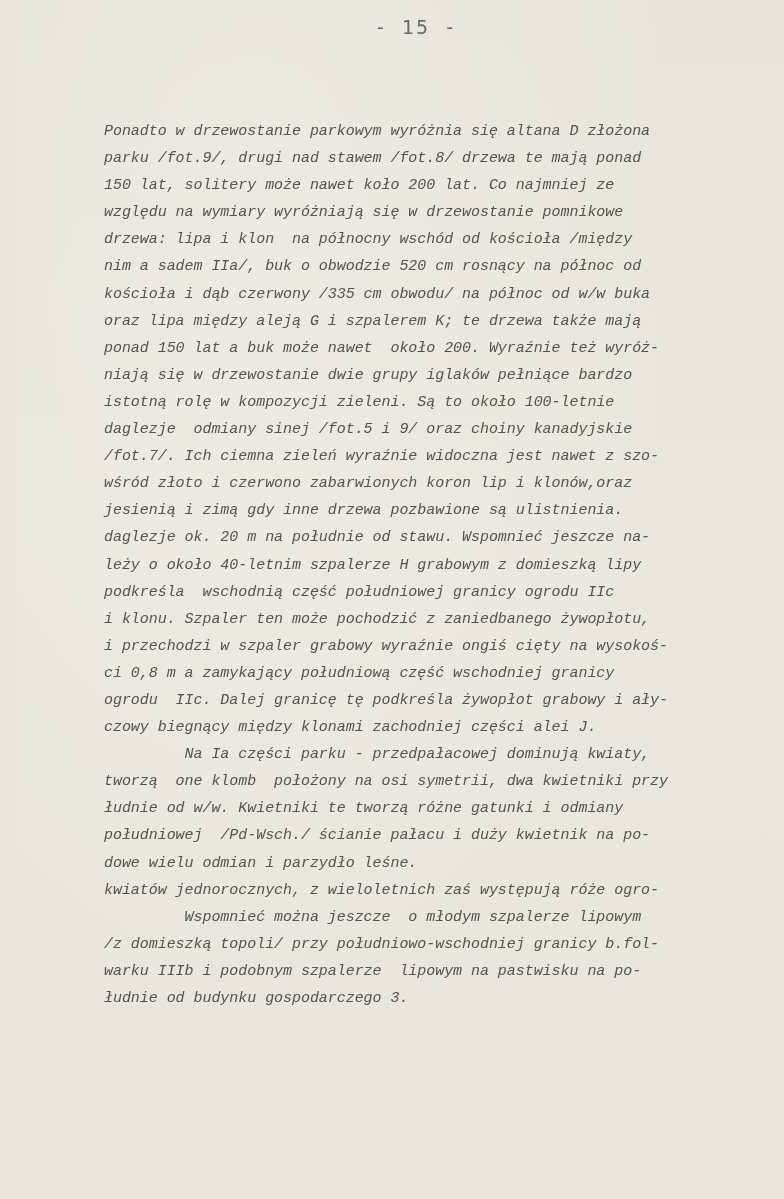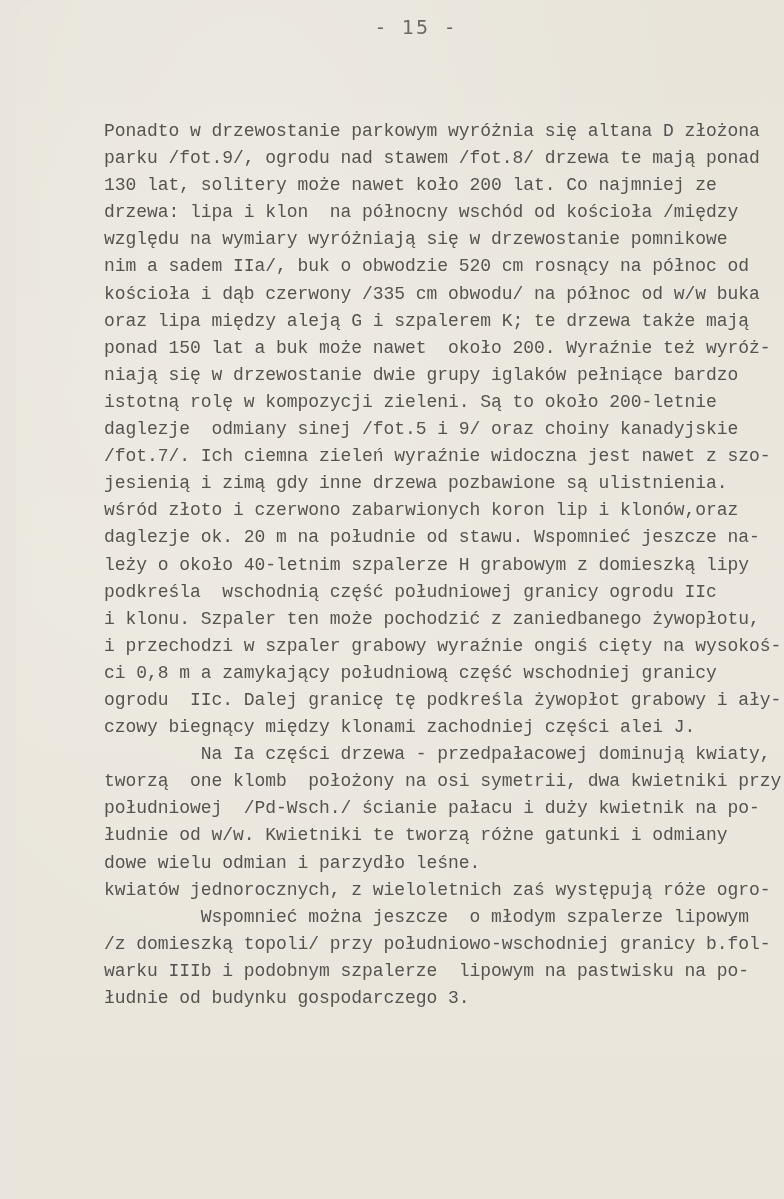--- a/index.html
+++ b/index.html
@@ -41,60 +41,61 @@
     .body-text {
       position: absolute;
       left: 88px;
       top: 118px;
       width: 680px;
     }
     .line {
       display: block;
       height: 27.1px;
       line-height: 27.1px;
-      font-size: 18px;
+      font-size: 15px;
       white-space: pre;
       letter-spacing: -0.05px;
       color: #55534f;
+      font-style: italic;
     }
   </style>
 </head>
 <body>
 
 <div class="page">
   <div class="page-number">-  15  -</div>
 
   <div class="body-text">
     <span class="line">Ponadto w drzewostanie parkowym wyróżnia się altana D złożona</span>
-    <span class="line">parku /fot.9/, ogrodu nad stawem /fot.8/ drzewa te mają ponad</span>
-    <span class="line">130 lat, solitery może nawet koło 200 lat. Co najmniej ze</span>
+    <span class="line">parku /fot.9/, drugi nad stawem /fot.8/ drzewa te mają ponad</span>
+    <span class="line">150 lat, solitery może nawet koło 200 lat. Co najmniej ze</span>
+    <span class="line">względu na wymiary wyróżniają się w drzewostanie pomnikowe</span>
     <span class="line">drzewa: lipa i klon  na północny wschód od kościoła /między</span>
-    <span class="line">względu na wymiary wyróżniają się w drzewostanie pomnikowe</span>
     <span class="line">nim a sadem IIa/, buk o obwodzie 520 cm rosnący na północ od</span>
     <span class="line">kościoła i dąb czerwony /335 cm obwodu/ na północ od w/w buka</span>
     <span class="line">oraz lipa między aleją G i szpalerem K; te drzewa także mają</span>
     <span class="line">ponad 150 lat a buk może nawet  około 200. Wyraźnie też wyróż-</span>
     <span class="line">niają się w drzewostanie dwie grupy iglaków pełniące bardzo</span>
-    <span class="line">istotną rolę w kompozycji zieleni. Są to około 200-letnie</span>
+    <span class="line">istotną rolę w kompozycji zieleni. Są to około 100-letnie</span>
     <span class="line">daglezje  odmiany sinej /fot.5 i 9/ oraz choiny kanadyjskie</span>
     <span class="line">/fot.7/. Ich ciemna zieleń wyraźnie widoczna jest nawet z szo-</span>
+    <span class="line">wśród złoto i czerwono zabarwionych koron lip i klonów,oraz</span>
     <span class="line">jesienią i zimą gdy inne drzewa pozbawione są ulistnienia.</span>
-    <span class="line">wśród złoto i czerwono zabarwionych koron lip i klonów,oraz</span>
     <span class="line">daglezje ok. 20 m na południe od stawu. Wspomnieć jeszcze na-</span>
     <span class="line">leży o około 40-letnim szpalerze H grabowym z domieszką lipy</span>
     <span class="line">podkreśla  wschodnią część południowej granicy ogrodu IIc</span>
     <span class="line">i klonu. Szpaler ten może pochodzić z zaniedbanego żywopłotu,</span>
     <span class="line">i przechodzi w szpaler grabowy wyraźnie ongiś cięty na wysokoś-</span>
     <span class="line">ci 0,8 m a zamykający południową część wschodniej granicy</span>
     <span class="line">ogrodu  IIc. Dalej granicę tę podkreśla żywopłot grabowy i ały-</span>
     <span class="line">czowy biegnący między klonami zachodniej części alei J.</span>
-    <span class="line">         Na Ia części drzewa - przedpałacowej dominują kwiaty,</span>
+    <span class="line">         Na Ia części parku - przedpałacowej dominują kwiaty,</span>
     <span class="line">tworzą  one klomb  położony na osi symetrii, dwa kwietniki przy</span>
+    <span class="line">łudnie od w/w. Kwietniki te tworzą różne gatunki i odmiany</span>
     <span class="line">południowej  /Pd-Wsch./ ścianie pałacu i duży kwietnik na po-</span>
-    <span class="line">łudnie od w/w. Kwietniki te tworzą różne gatunki i odmiany</span>
     <span class="line">dowe wielu odmian i parzydło leśne.</span>
     <span class="line">kwiatów jednorocznych, z wieloletnich zaś występują róże ogro-</span>
     <span class="line">         Wspomnieć można jeszcze  o młodym szpalerze lipowym</span>
     <span class="line">/z domieszką topoli/ przy południowo-wschodniej granicy b.fol-</span>
     <span class="line">warku IIIb i podobnym szpalerze  lipowym na pastwisku na po-</span>
     <span class="line">łudnie od budynku gospodarczego 3.</span>
   </div>
 </div>
 
 </body></html>

